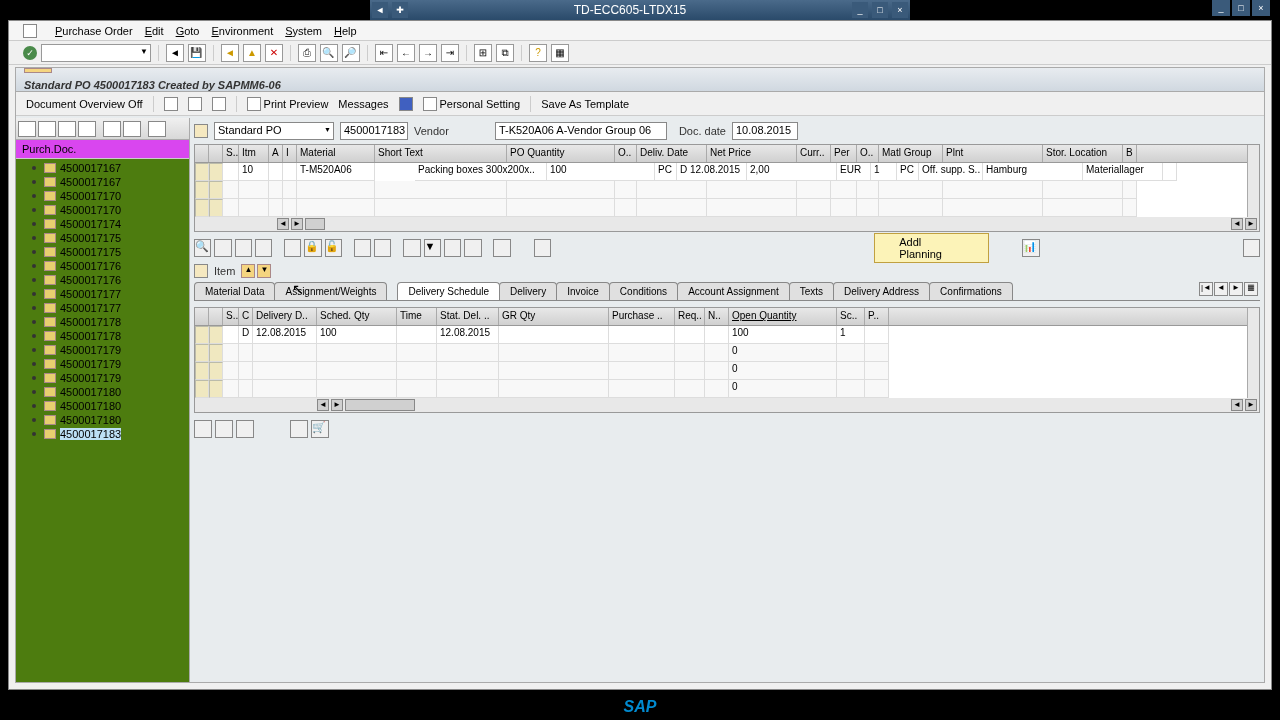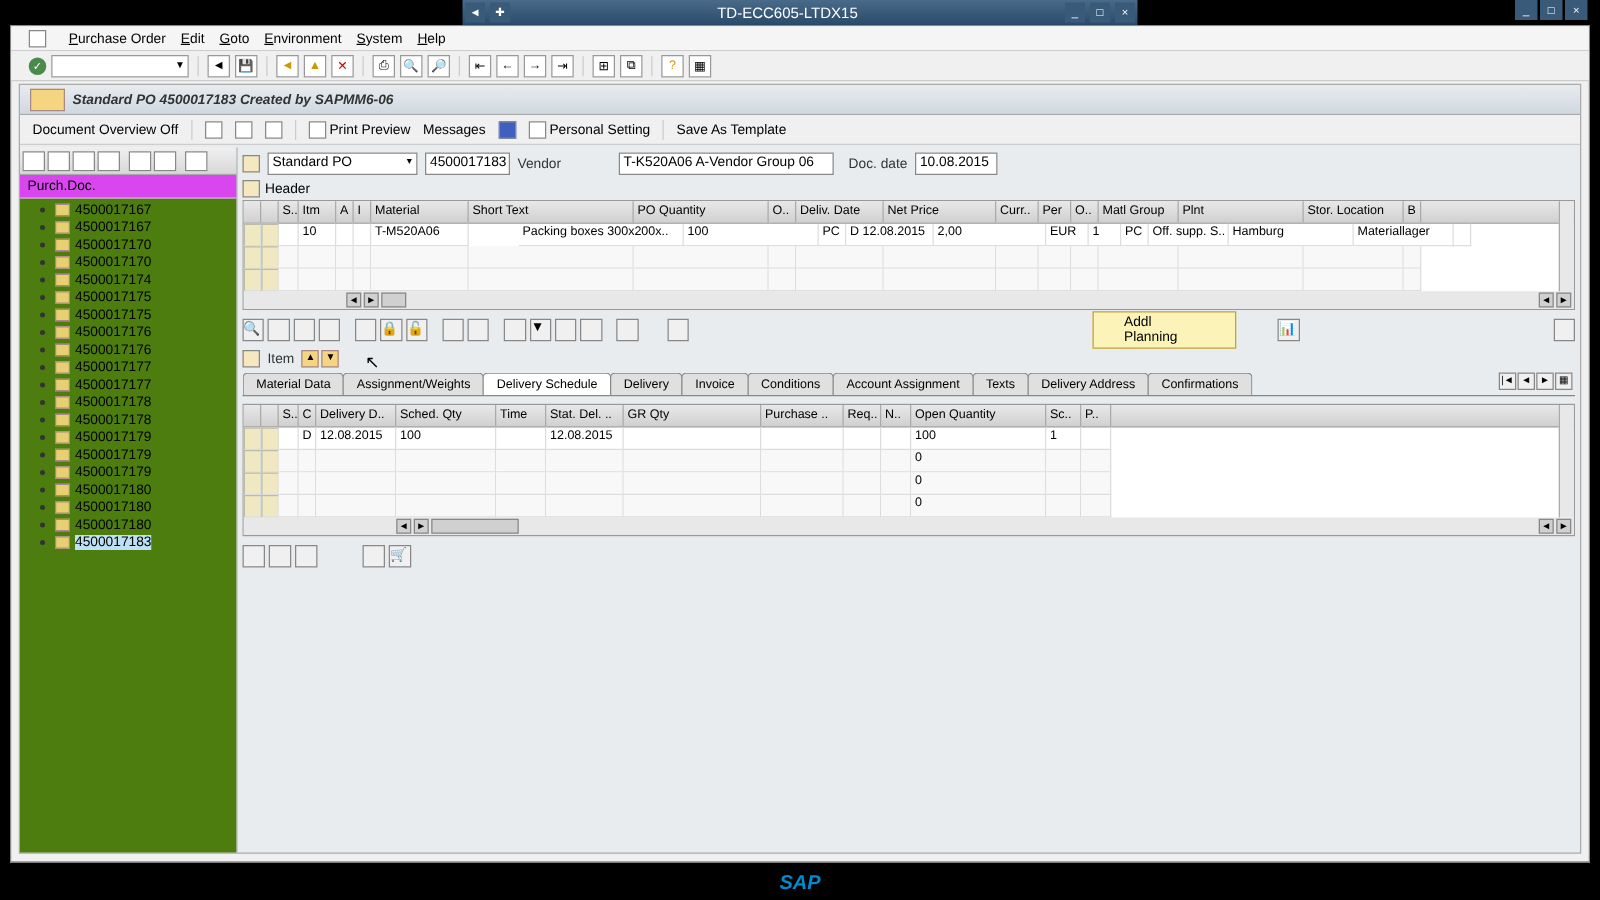--- a/index.html
+++ b/index.html
@@ -14,21 +14,21 @@
 .menubar span { cursor: pointer; text-decoration: underline; text-decoration-color: transparent; }
 .menubar span:first-letter { text-decoration: underline; }
 .menu-icon { width: 14px; height: 14px; background: #fff; border: 1px solid #888; margin-right: 6px; }
 .toolbar { height: 24px; background: #f0f0f0; border-bottom: 1px solid #ccc; display: flex; align-items: center; padding: 0 14px; gap: 4px; }
 .tb-icon { width: 18px; height: 18px; border: 1px solid #999; background: #fff; display: flex; align-items: center; justify-content: center; font-size: 10px; cursor: pointer; }
 .tb-check { width: 14px; height: 14px; border-radius: 50%; background: #4a8a4a; color: #fff; font-size: 9px; display: flex; align-items: center; justify-content: center; }
 .tb-sep { width: 1px; height: 16px; background: #ccc; margin: 0 3px; }
 .tb-dropdown { width: 110px; height: 18px; border: 1px solid #999; background: #fff; position: relative; }
 .tb-dropdown::after { content: '▼'; position: absolute; right: 2px; top: 2px; font-size: 8px; }
 .main-panel { position: absolute; top: 46px; left: 6px; right: 6px; bottom: 6px; background: #e8ecee; border: 1px solid #aaa; }
-.panel-title { height: 24px; background: linear-gradient(#e8ecf0,#d0d8e0); border-bottom: 1px solid #aaa; display: flex; align-items: center; padding: 0 8px; gap: 6px; font-size: 15px; font-style: italic; font-weight: bold; color: #333; }
+.panel-title { height: 24px; background: linear-gradient(#e8ecf0,#d0d8e0); border-bottom: 1px solid #aaa; display: flex; align-items: flex-start; padding: 0 8px; gap: 6px; font-size: 15px; font-style: italic; font-weight: bold; color: #333; flex-direction: column; }
 .panel-title .icon-box { width: 28px; height: 18px; background: #f5d580; border: 1px solid #a88; }
 .action-bar { height: 24px; background: #f0f0f0; border-bottom: 1px solid #ccc; display: flex; align-items: center; padding: 0 10px; gap: 10px; }
 .action-bar .ab-item { cursor: pointer; display: flex; align-items: center; gap: 3px; }
 .ab-sep { width: 1px; height: 16px; background: #ccc; }
 .ab-icon { width: 14px; height: 14px; border: 1px solid #888; background: #fff; }
 .content { position: absolute; top: 50px; left: 0; right: 0; bottom: 0; display: flex; }
 .sidebar { width: 174px; border-right: 1px solid #aaa; display: flex; flex-direction: column; }
 .doc-ov-head { height: 56px; background: #fff; border: 1px solid #aaa; margin: 2px; padding: 4px 6px; font-size: 18px; color: #333; position: relative; }
 .doc-ov-head .scroll-y { position: absolute; right: 0; top: 0; bottom: 12px; width: 12px; background: #e0e0e0; border-left: 1px solid #aaa; }
 .doc-ov-head .scroll-x { position: absolute; left: 0; right: 12px; bottom: 0; height: 12px; background: #e0e0e0; border-top: 1px solid #aaa; }
@@ -59,21 +59,21 @@
 .hscroll .arr { width: 12px; height: 12px; background: #d0d0d0; border: 1px solid #888; cursor: pointer; font-size: 8px; text-align: center; }
 .item-tb { height: 24px; display: flex; align-items: center; gap: 3px; margin: 4px 0; }
 .it-icon { width: 18px; height: 18px; border: 1px solid #888; background: #f0f0f0; cursor: pointer; }
 .addl-btn { padding: 2px 24px; background: #fcf3b8; border: 1px solid #c0a040; cursor: pointer; margin-left: 320px; }
 .item-detail-row { display: flex; align-items: center; gap: 6px; margin-bottom: 4px; }
 .det-dd { width: 248px; }
 .spin-btns { display: flex; gap: 2px; }
 .spin-btn { width: 14px; height: 14px; background: #f5d580; border: 1px solid #a88; font-size: 8px; text-align: center; cursor: pointer; }
 .tab-strip { display: flex; border-bottom: 1px solid #888; position: relative; }
 .tab { padding: 3px 10px; background: #e0e0e0; border: 1px solid #888; border-bottom: none; margin-right: -1px; cursor: pointer; border-radius: 4px 4px 0 0; font-size: 10px; }
-.tab.active { background: #fff; position: relative; z-index: 1; }
+.tab.active { background: #fff; position: relative; z-index: 1; margin-left: 11px; }
 .tab-nav { position: absolute; right: 2px; top: 0; display: flex; gap: 1px; }
 .tab-nav div { width: 14px; height: 14px; border: 1px solid #888; background: #f0f0f0; font-size: 8px; text-align: center; cursor: pointer; }
 .detail-grid { border: 1px solid #999; background: #fff; margin-top: 6px; }
 .detail-tb { height: 24px; display: flex; align-items: center; gap: 3px; margin-top: 4px; }
 .sap-logo { position: absolute; bottom: 4px; left: 50%; transform: translateX(-50%); font-weight: bold; font-style: italic; color: #008ad0; font-size: 16px; }
 .vscroll { position: absolute; right: 0; top: 0; bottom: 14px; width: 12px; background: #e8e8e8; border-left: 1px solid #aaa; }
 .cursor-ptr { position: absolute; left: 283px; top: 260px; font-size: 14px; color: #000; pointer-events: none; }
 </style>
 </head>
 <body>
@@ -279,24 +279,20 @@
       <div class="right-area">
         <div class="po-header-row">
           <div class="fold-icon"></div>
           <div class="dd-box" style="width:120px"><span>Standard PO</span></div>
           <div class="txt-input" style="width:68px"><span>4500017183</span></div>
           <span class="lbl">Vendor</span>
           <div class="txt-input" style="width:172px;margin-left:40px"><span>T-K520A06 A-Vendor Group 06</span></div>
           <span class="lbl" style="margin-left:6px">Doc. date</span>
           <div class="txt-input" style="width:66px"><span>10.08.2015</span></div>
         </div>
-        <div class="header-fold">
-          <div class="fold-icon"></div>
-          <span>Header</span>
-        </div>
 
         <div class="item-grid" style="position:relative">
           <div class="grid-header" id="ig-head">
               <div style="width: 14px;"></div>
               <div style="width: 14px;"></div>
               <div style="width: 16px;">S..</div>
               <div style="width: 30px;">Itm</div>
               <div style="width: 14px;">A</div>
               <div style="width: 14px;">I</div>
               <div style="width: 78px;">Material</div>
@@ -451,21 +447,21 @@
               <div style="width: 16px;">S..</div>
               <div style="width: 14px;">C</div>
               <div style="width: 64px;">Delivery D..</div>
               <div style="width: 80px;">Sched. Qty</div>
               <div style="width: 40px;">Time</div>
               <div style="width: 62px;">Stat. Del. ..</div>
               <div style="width: 110px;">GR Qty</div>
               <div style="width: 66px;">Purchase ..</div>
               <div style="width: 30px;">Req..</div>
               <div style="width: 24px;">N..</div>
-              <div style="width: 108px;">Open Quantity</div>
+              <div style="width: 108px; text-decoration: underline;">Open Quantity</div>
               <div style="width: 28px;">Sc..</div>
               <div style="width: 24px;">P..</div>
             </div>
           <div class="grid-row" id="sg-row1">
               <div class="row-sel" style="width: 14px;"></div>
               <div class="row-sel" style="width: 14px;"></div>
               <div style="width: 16px;"></div>
               <div style="width: 14px;">D</div>
               <div style="width: 64px;">12.08.2015</div>
               <div style="width: 80px;">100</div>

